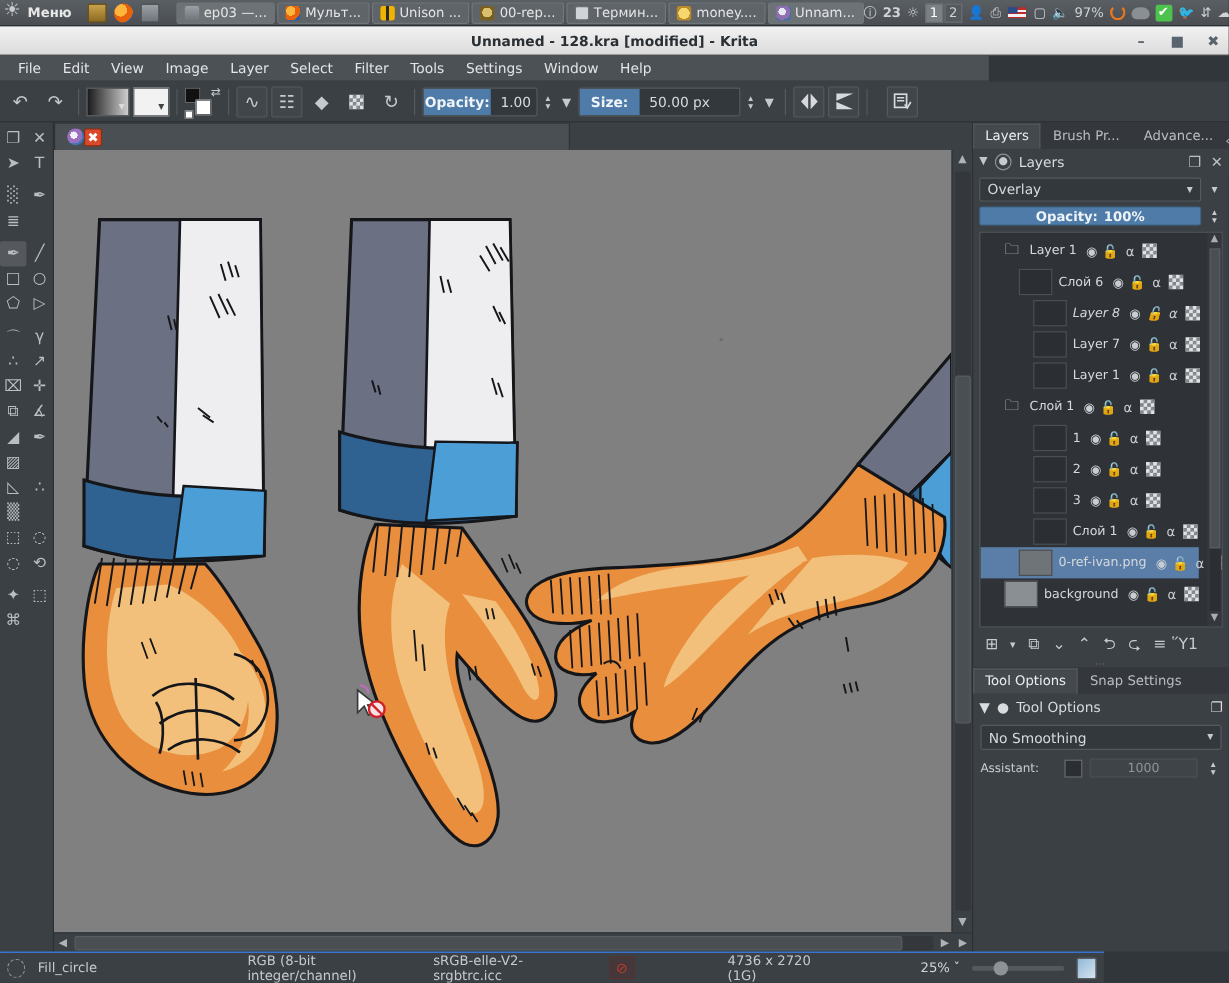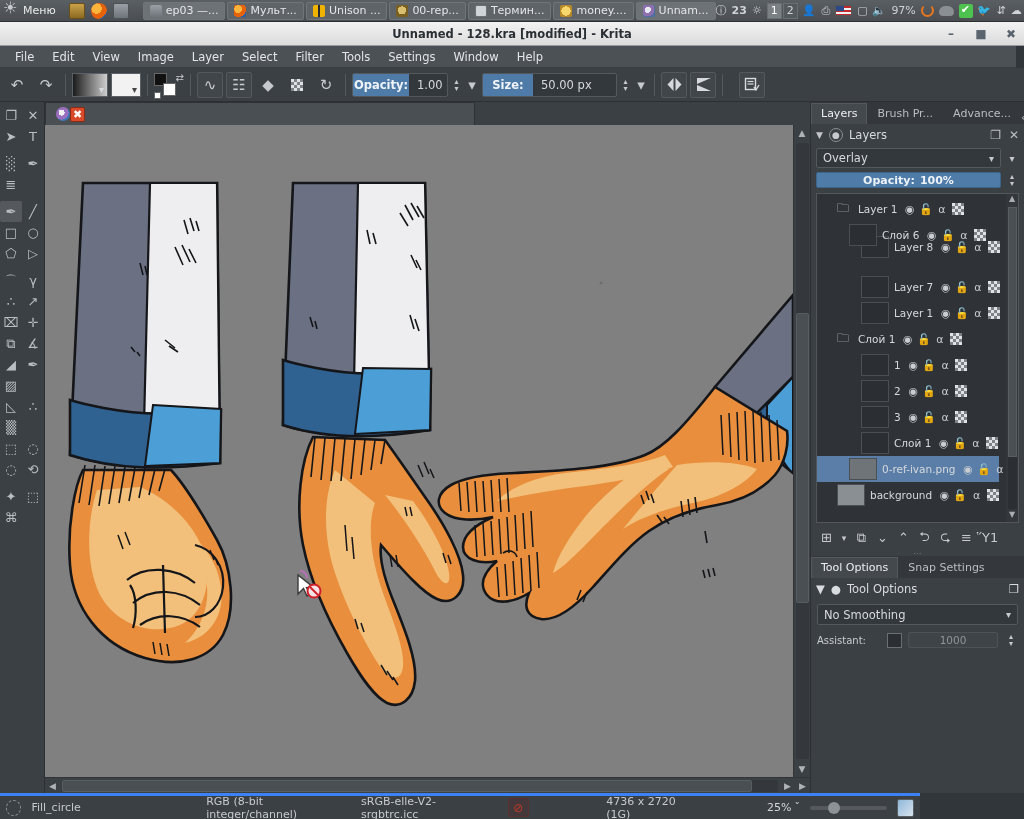--- a/index.html
+++ b/index.html
@@ -16,21 +16,21 @@
   
   .taskbar {
     position: absolute; left: 0; top: 0; width: 1024px; height: 22px;
     background: linear-gradient(#5a5f63, #4a4e52);
     display: flex; align-items: center;
     border-bottom: 1px solid #2c2f32;
   }
   .tb-menu {
     display: flex; align-items: center; gap: 5px;
     padding: 0 7px 0 4px; height: 22px; color: #e8e8e8; font-size: 11px;
-    font-weight: normal;
+    font-weight: bold;
   }
   .tb-gear {
     width: 14px; height: 14px; position: relative; display: inline-block;
   }
   .tb-gear::before {
     content: "\2600"; position: absolute; left: -1px; top: -4px;
     font-size: 16px; color: #c8ccd0; line-height: 1;
   }
   .tb-launcher { display: flex; align-items: center; gap: 6px; padding: 0 6px; }
   .tb-icon { width: 16px; height: 16px; border-radius: 2px; display:block; }
@@ -80,21 +80,21 @@
     background: linear-gradient(#f2f2f2, #dcdcdc);
     border-bottom: 1px solid #9a9a9a;
     display: flex; align-items: center; justify-content: center;
     color: #2a2f34; font-size: 11.5px; font-weight: bold;
   }
   .kt-btns { position: absolute; right: 6px; top: 0; height: 24px; display: flex; align-items: center; gap: 16px; }
   .kt-btns div { width: 14px; height: 14px; display:flex; align-items:center; justify-content:center; color:#5a646e; font-size: 12px; }
 
   
   .menubar {
-    position: absolute; left: 0; top: 46px; width: 1016px; height: 22px;
+    position: absolute; left: 0; top: 46px; width: 824px; height: 22px;
     background: #4c5155; display: flex; align-items: center; padding-left: 6px;
     border-bottom: 1px solid #3a3e42;
   }
   .menubar .mi {
     padding: 3px 9px; font-size: 11.5px; color: #e2e5e7; cursor: default;
   }
 
   
   .toolbar {
     position: absolute; left: 0; top: 68px; width: 1024px; height: 34px;
@@ -291,21 +291,21 @@
     display: flex; align-items: center; justify-content: center; color: #8f9499; font-size: 10.5px;
   }
   .to-check {
     width: 16px; height: 16px; background: #33383c; border: 1px solid #6a6f73; border-radius: 2px;
     display: flex; align-items: center; justify-content: center; color: #e6eaed; font-size: 11px;
   }
 
   
   .statusbar {
     position: absolute; left: 0; bottom: 0; width: 920px; height: 26px;
-    background: #3b4044; border-top: 3px solid #3b82f6;
+    background: #3b4044; border-top: 1px solid #3b82f6;
     display: flex; align-items: center; padding: 0 6px; gap: 10px;
     color: #c6cace; font-size: 11px;
   }
   .sb-brushicon { width: 16px; height: 16px; border: 1px dashed #8b9095; border-radius: 50%; }
   .sb-sep { flex: 1; }
   .sb-recbtn {
     width: 22px; height: 19px; border: 1px solid #5a3030; background: #45383a; border-radius: 2px;
     display: flex; align-items: center; justify-content: center; color: #c0392b; font-size: 12px;
   }
   .zoom-cmb { display: flex; align-items: center; gap: 3px; color: #d2d6d9; }
@@ -833,21 +833,21 @@
           <span class="lname">Layer 7</span>
           <span class="lprops">
             <span class="lprop">◉</span>
             <span class="lprop">🔓</span>
             <span class="lprop">α</span>
             <span class="lprop">
               <span class="checker"></span>
             </span>
           </span>
         </div>
-        <div class="lrow" style="top: 40px;">
+        <div class="lrow" style="top: 54px; font-style: italic;">
           <span style="width: 44px; flex: 0 0 44px;"></span>
           <span class="lthumb"></span>
           <span class="lname">Layer 8</span>
           <span class="lprops">
             <span class="lprop">◉</span>
             <span class="lprop">🔓</span>
             <span class="lprop">α</span>
             <span class="lprop">
               <span class="checker"></span>
             </span>

